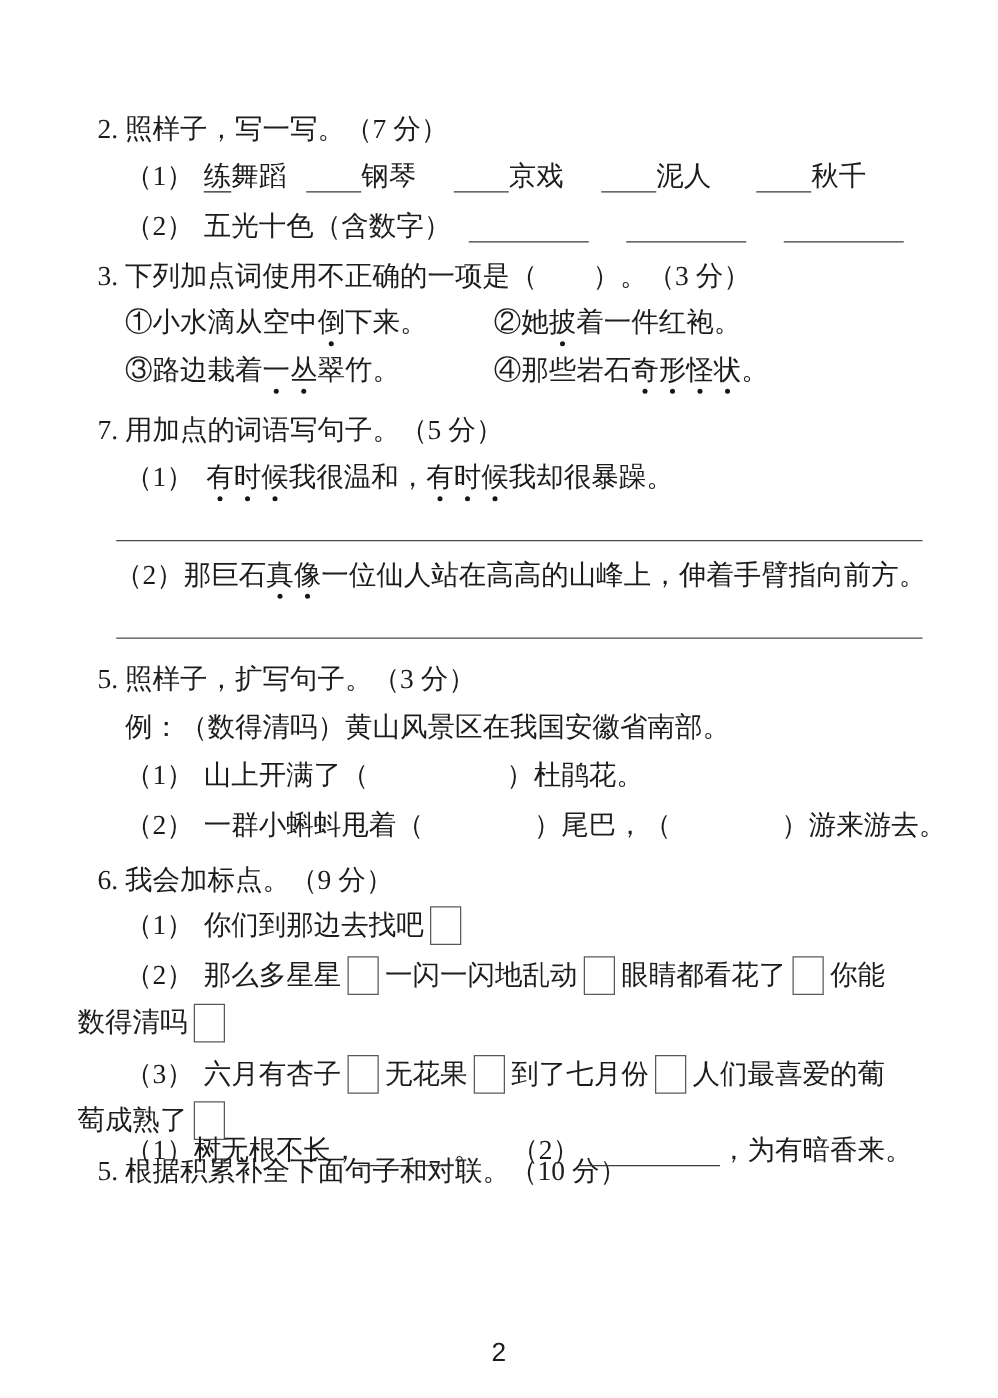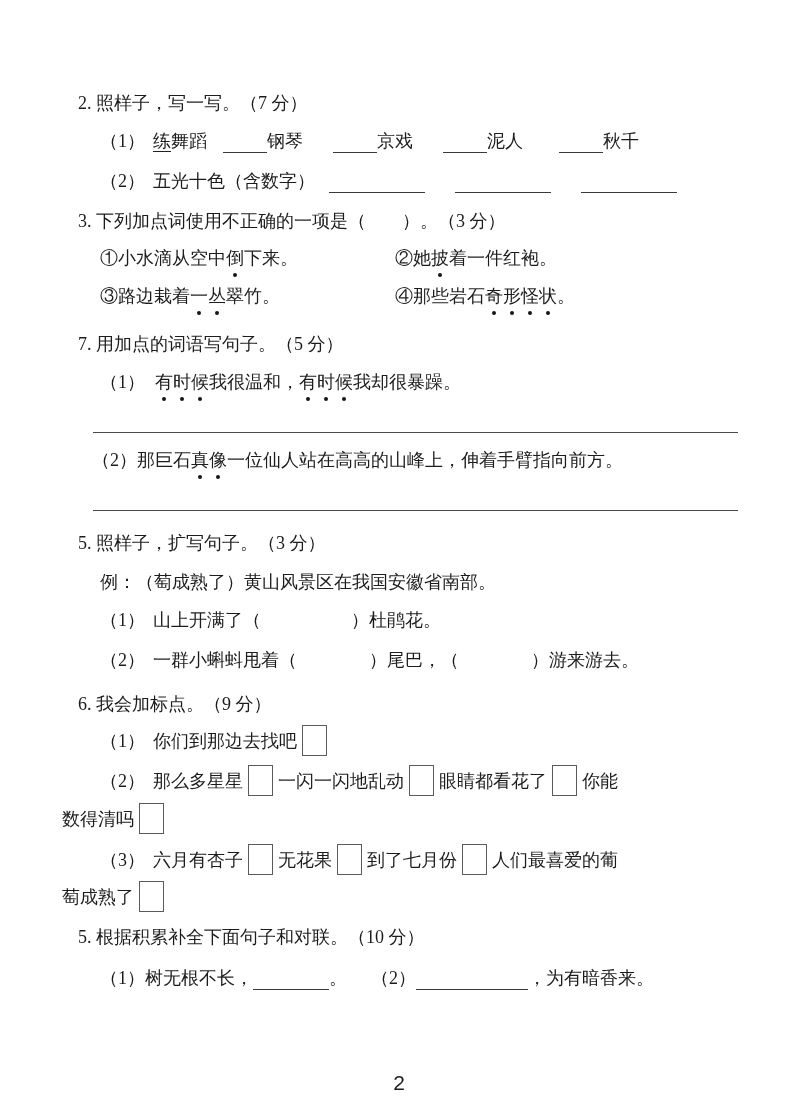--- a/index.html
+++ b/index.html
@@ -2,21 +2,21 @@
 <html><head>
 <meta charset="utf-8">
 <style>
   html,body{margin:0;padding:0;background:#ffffff;}
   .page{
     position:relative;width:798px;height:1118px;background:#ffffff;
     font-family:"Liberation Serif","DejaVu Serif",serif;
     color:#1c1c1c;overflow:hidden;
   }
   .line{
-    position:absolute;font-size:18px;line-height:30px;white-space:nowrap;
+    position:absolute;font-size:22px;line-height:30px;white-space:nowrap;
   }
   .q-head{left:78px;}
   .sub{left:100px;}
   .hang{left:62px;}
   .col2{left:395px;}
   .rule{
     position:absolute;left:93px;width:645px;height:0;
     border-top:1.3px solid #4a4a4a;
   }
   .gap{display:inline-block;}
@@ -53,28 +53,28 @@
   <div class="line sub" style="top:281px">③路边栽着<span class="dot-char">一</span><span class="dot-char">丛</span>翠竹。</div>
   <div class="line col2" style="top:281px">④那些岩石<span class="dot-char">奇</span><span class="dot-char">形</span><span class="dot-char">怪</span><span class="dot-char">状</span>。</div>
 
   <div class="line q-head" style="top:329px">7. 用加点的词语写句子。（5 分）</div>
   <div class="line sub" style="top:367px">（1）<span class="gap" style="width: 10px;"></span><span class="dot-char">有</span><span class="dot-char">时</span><span class="dot-char">候</span>我很温和，<span class="dot-char">有</span><span class="dot-char">时</span><span class="dot-char">候</span>我却很暴躁。</div>
   <div class="rule" style="top:432px"></div>
   <div class="line" style="top:445px;left:92px">（2）那巨石<span class="dot-char">真</span><span class="dot-char">像</span>一位仙人站在高高的山峰上，伸着手臂指向前方。</div>
   <div class="rule" style="top:510px"></div>
 
   <div class="line q-head" style="top:528px">5. 照样子，扩写句子。（3 分）</div>
-  <div class="line sub" style="top:567px">例：（萄成熟了）黄山风景区在我国安徽省南部。</div>
+  <div class="line sub" style="top:567px">例：（数得清吗）黄山风景区在我国安徽省南部。</div>
   <div class="line sub" style="top:605px">（1）<span class="gap" style="width: 8px;"></span>山上开满了（　　　　　）杜鹃花。</div>
   <div class="line sub" style="top:645px">（2）<span class="gap" style="width: 8px;"></span>一群小蝌蚪甩着（　　　　）尾巴，（　　　　）游来游去。</div>
 
   <div class="line q-head" style="top:689px">6. 我会加标点。（9 分）</div>
   <div class="line sub" style="top:725px">（1）<span class="gap" style="width: 8px;"></span>你们到那边去找吧<span class="pbox"></span></div>
   <div class="line sub" style="top:765px">（2）<span class="gap" style="width: 8px;"></span>那么多星星<span class="pbox"></span>一闪一闪地乱动<span class="pbox"></span>眼睛都看花了<span class="pbox"></span>你能</div>
   <div class="line hang" style="top:803px">数得清吗<span class="pbox"></span></div>
   <div class="line sub" style="top:844px">（3）<span class="gap" style="width: 8px;"></span>六月有杏子<span class="pbox"></span>无花果<span class="pbox"></span>到了七月份<span class="pbox"></span>人们最喜爱的葡</div>
   <div class="line hang" style="top:881px">萄成熟了<span class="pbox"></span></div>
 
   <div class="line q-head" style="top:922px">5. 根据积累补全下面句子和对联。（10 分）</div>
-  <div class="line sub" style="top:963px">（1）树无根不长，<span class="blank" style="width: 76px;"></span>。<span class="gap" style="width: 24px;"></span>（2）<span class="blank" style="width: 112px;"></span>，为有暗香来。</div>
+  <div class="line sub" style="top:905px">（1）树无根不长，<span class="blank" style="width: 76px;"></span>。<span class="gap" style="width: 24px;"></span>（2）<span class="blank" style="width: 112px;"></span>，为有暗香来。</div>
 
   <div class="line page-num" style="top:1068px">2</div>
 </div>
 
 </body></html>

